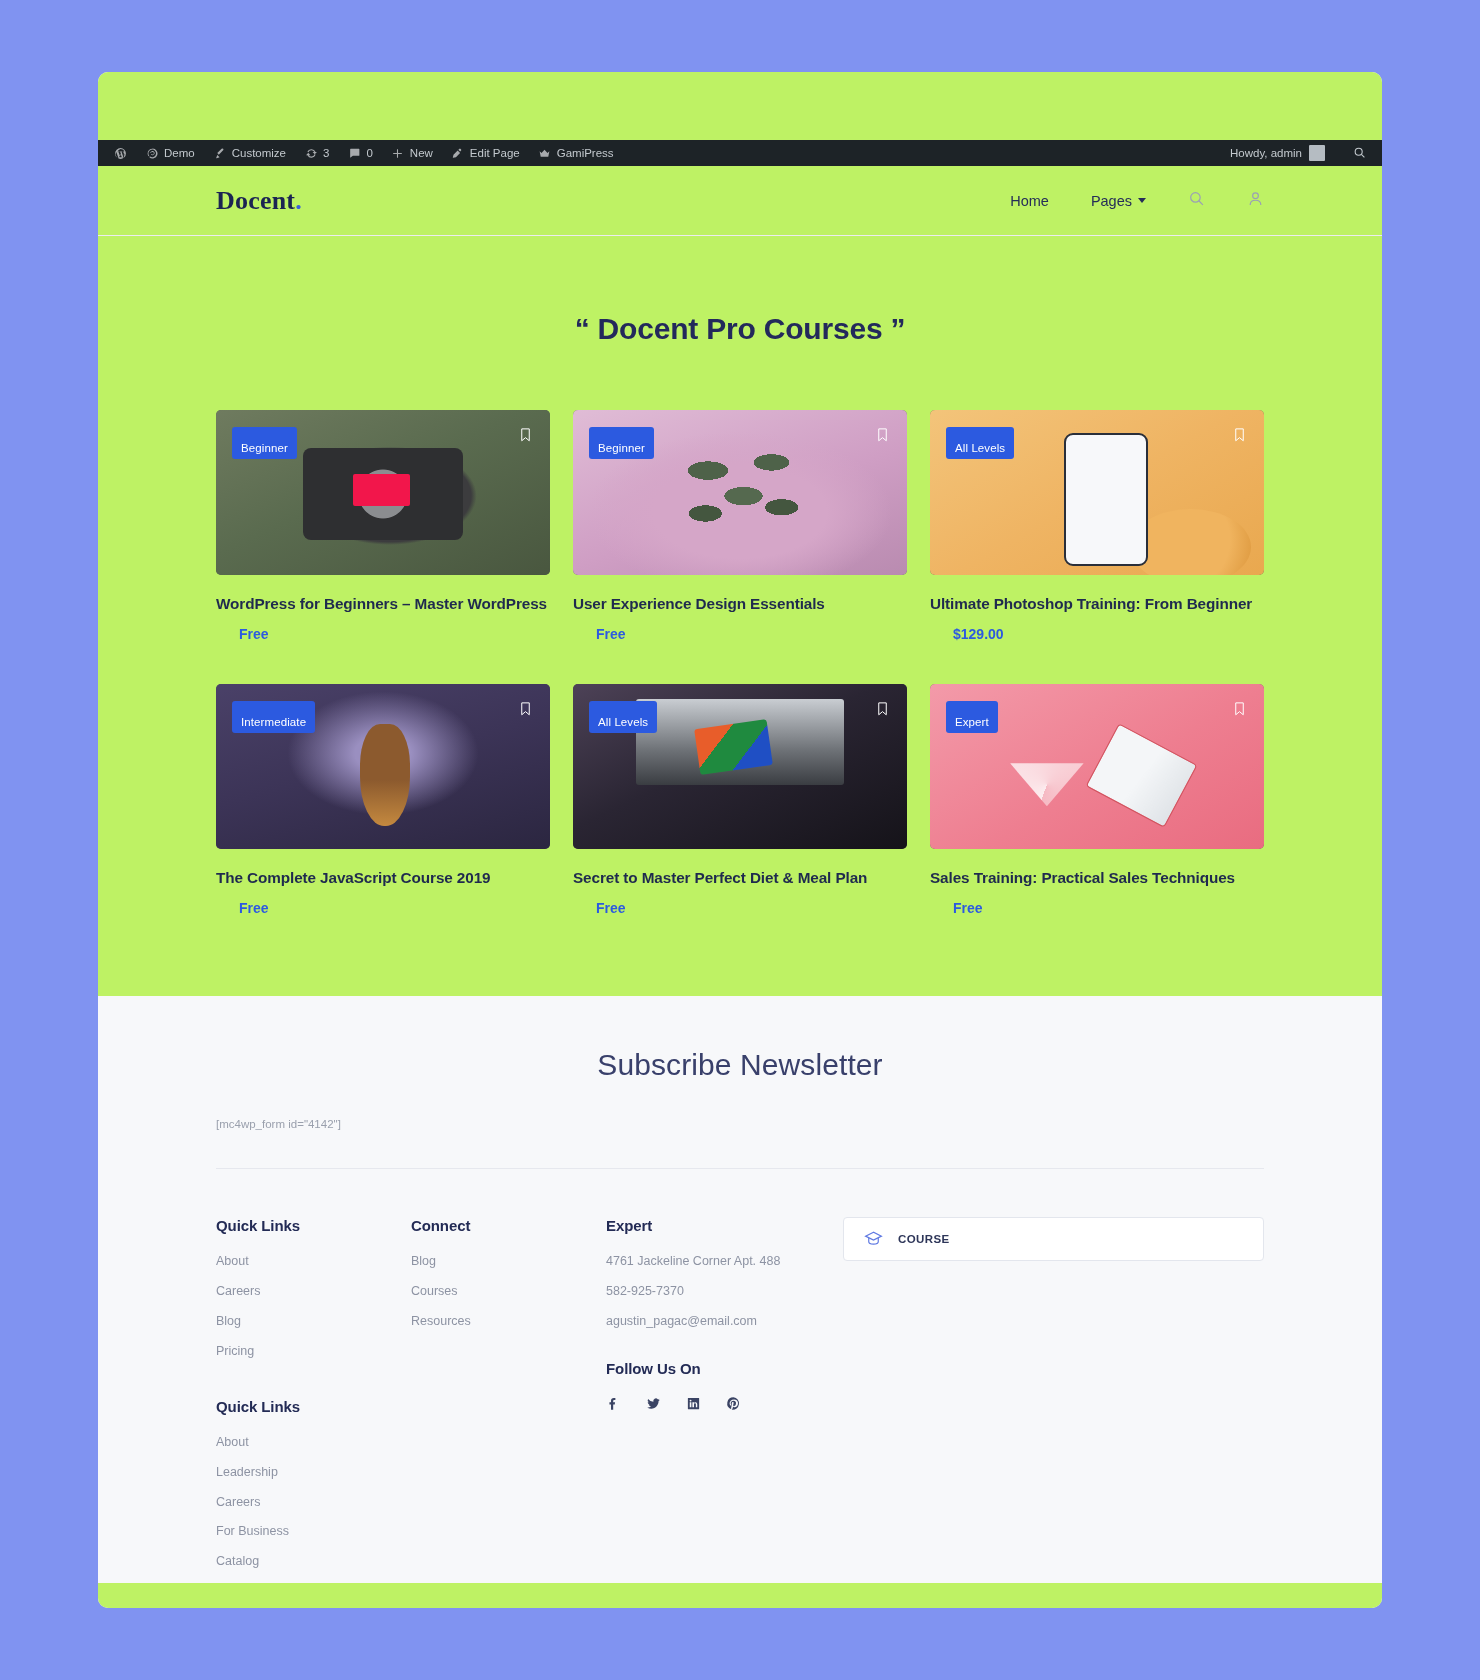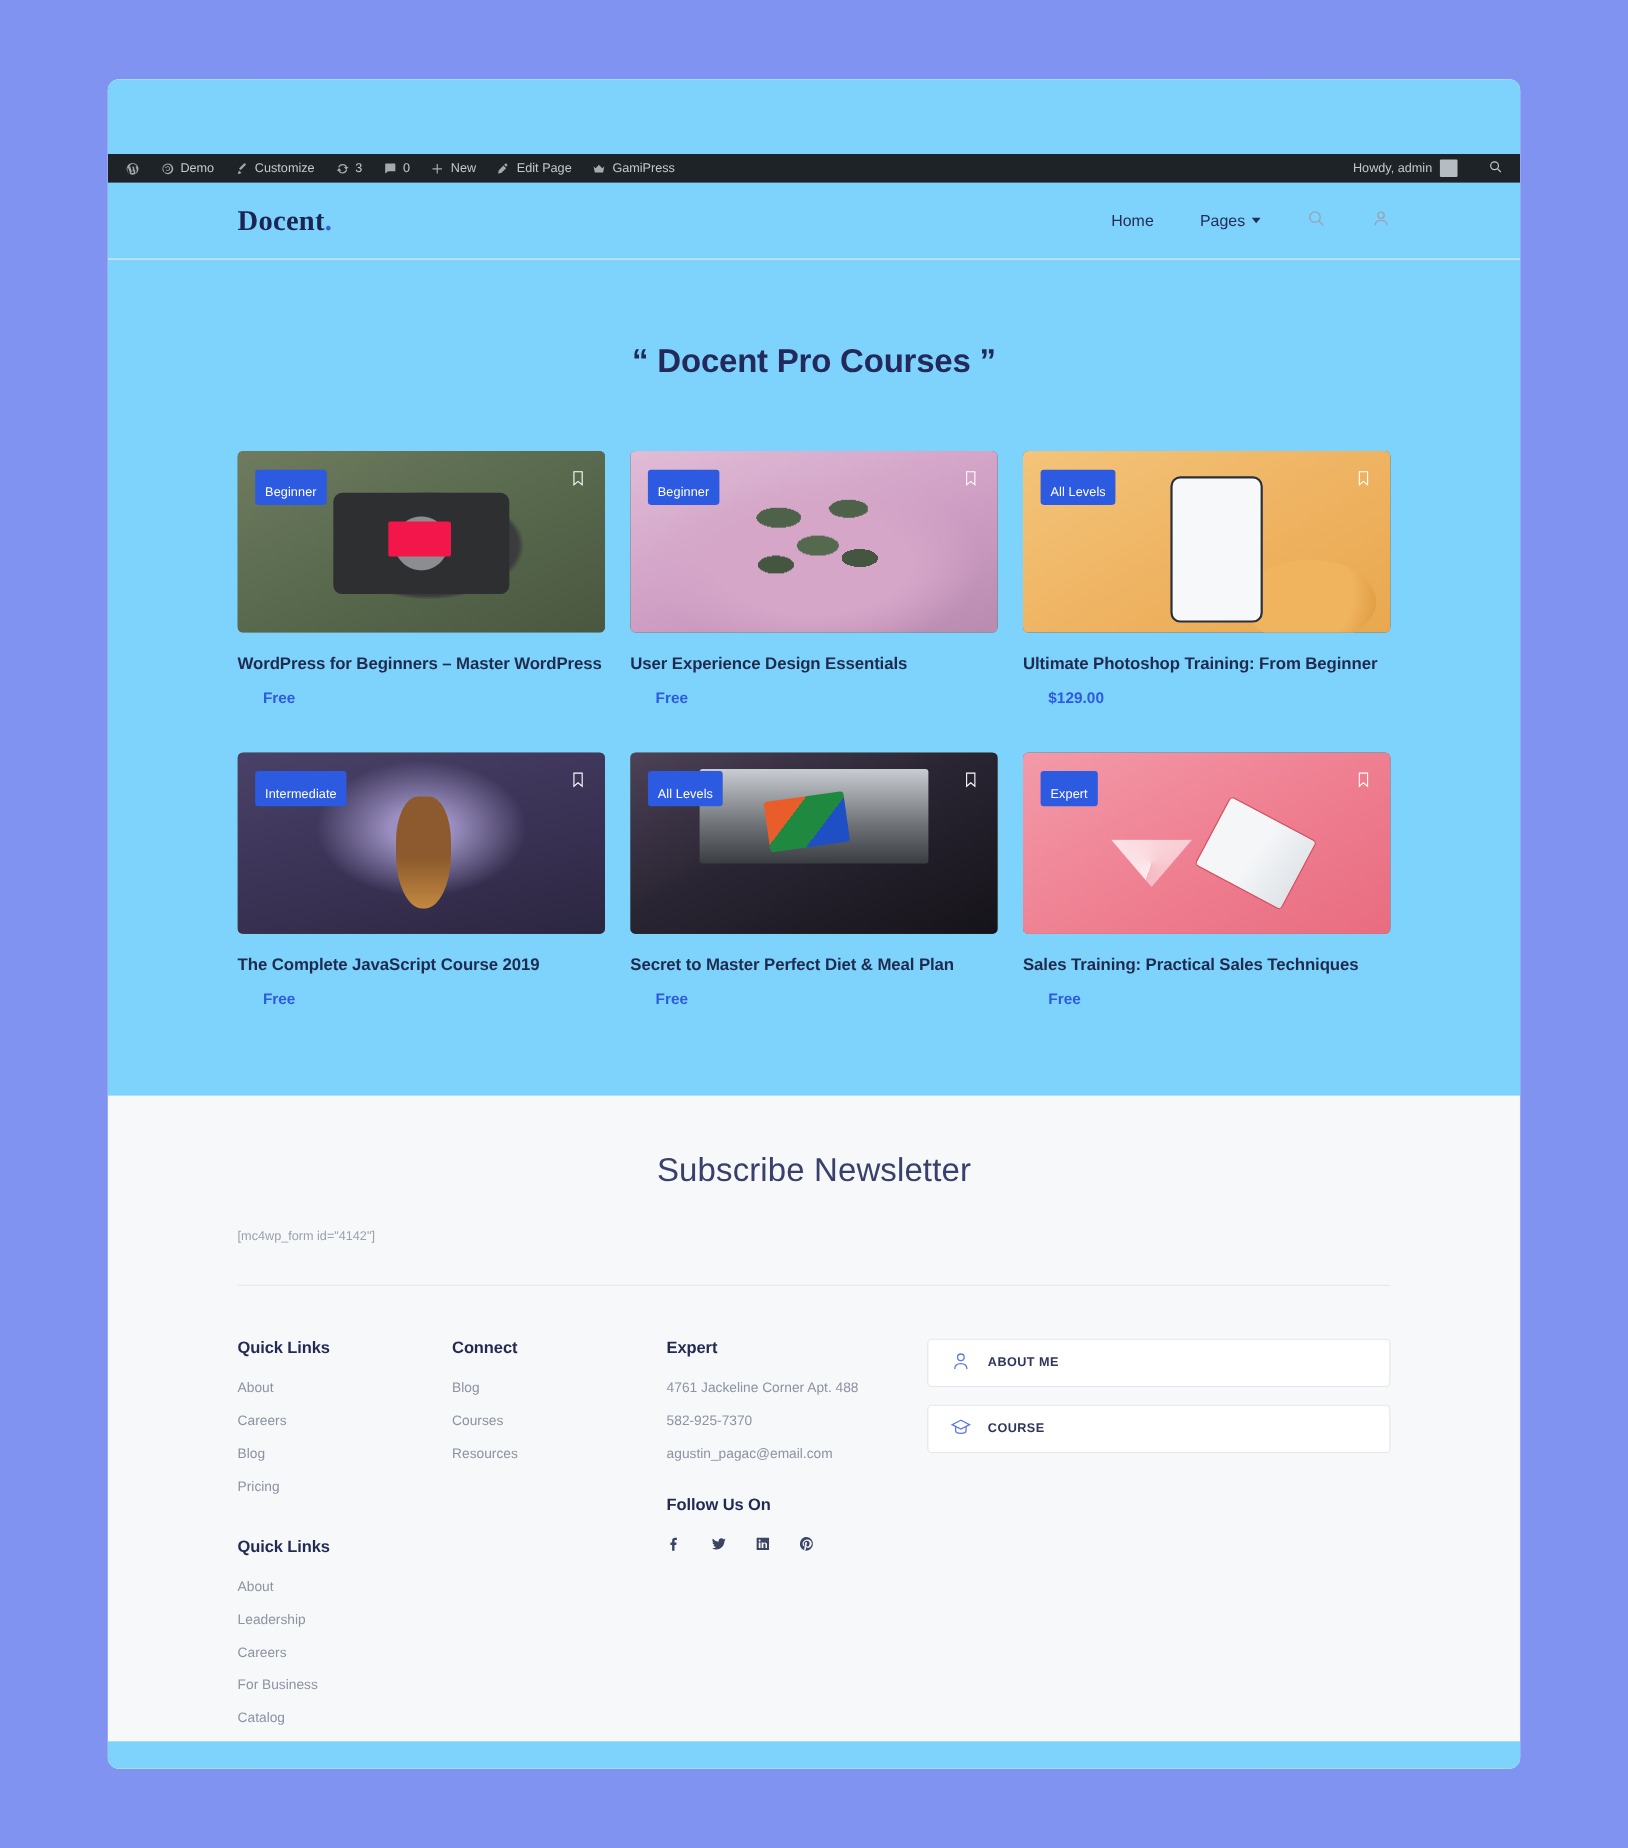--- a/index.html
+++ b/index.html
@@ -10,21 +10,21 @@
     overflow: hidden;
   }
   .browser-frame {
     position: absolute;
     left: 98px; top: 72px;
     width: 1284px; height: 1536px;
     background: #ffffff;
     border-radius: 10px;
     overflow: hidden;
   }
-  .page-scroll { width: 100%; height: 100%; overflow: hidden; background:#7dd3fc; }
+  .page-scroll { width: 100%; height: 100%; overflow: hidden; background:#bef264; }
 
   
   .adminbar {
     height: 26px;
     background: #1d2327;
     color: #b7bfc6;
     display: flex;
     align-items: center;
     font-size: 11.5px;
     padding: 0 0 0 6px;
@@ -468,29 +468,20 @@
                   <path d="M12 2a10 10 0 00-3.7 19.3c-.1-.8-.2-2 0-2.9l1.2-5s-.3-.6-.3-1.5c0-1.4.8-2.5 1.8-2.5.9 0 1.3.6 1.3 1.4 0 .9-.6 2.2-.9 3.4-.2 1 .5 1.8 1.5 1.8 1.8 0 3.1-2.3 3.1-5 0-2.1-1.4-3.6-3.9-3.6-2.9 0-4.6 2.1-4.6 4.3 0 .9.3 1.5.8 2 .2.2.2.3.2.6l-.2.9c0 .3-.3.4-.5.3-1.4-.6-2-2.1-2-3.8 0-2.8 2.4-6.2 7.1-6.2 3.8 0 6.3 2.7 6.3 5.7 0 3.9-2.2 6.8-5.4 6.8-1.1 0-2.1-.6-2.4-1.3l-.7 2.6c-.2.9-.8 1.9-1.2 2.6A10 10 0 1012 2z"></path>
                 </svg>
           </span>
         </div>
       </div>
 
       <div class="fbtns">
         <div class="fbtn">
           <span>
             <svg viewBox="0 0 24 24">
-                  <circle cx="12" cy="7.5" r="3.8"></circle>
-                  <path d="M5 21c0-4 3.1-6.2 7-6.2s7 2.2 7 6.2"></path>
-                </svg>
-          </span>
-          <span>ABOUT ME</span>
-        </div>
-        <div class="fbtn">
-          <span>
-            <svg viewBox="0 0 24 24">
                   <path d="M12 4L2 9l10 5 10-5-10-5z"></path>
                   <path d="M6 11.5V16c0 1.7 2.7 3 6 3s6-1.3 6-3v-4.5"></path>
                 </svg>
           </span>
           <span>COURSE</span>
         </div>
       </div>
 
     </div>
 

